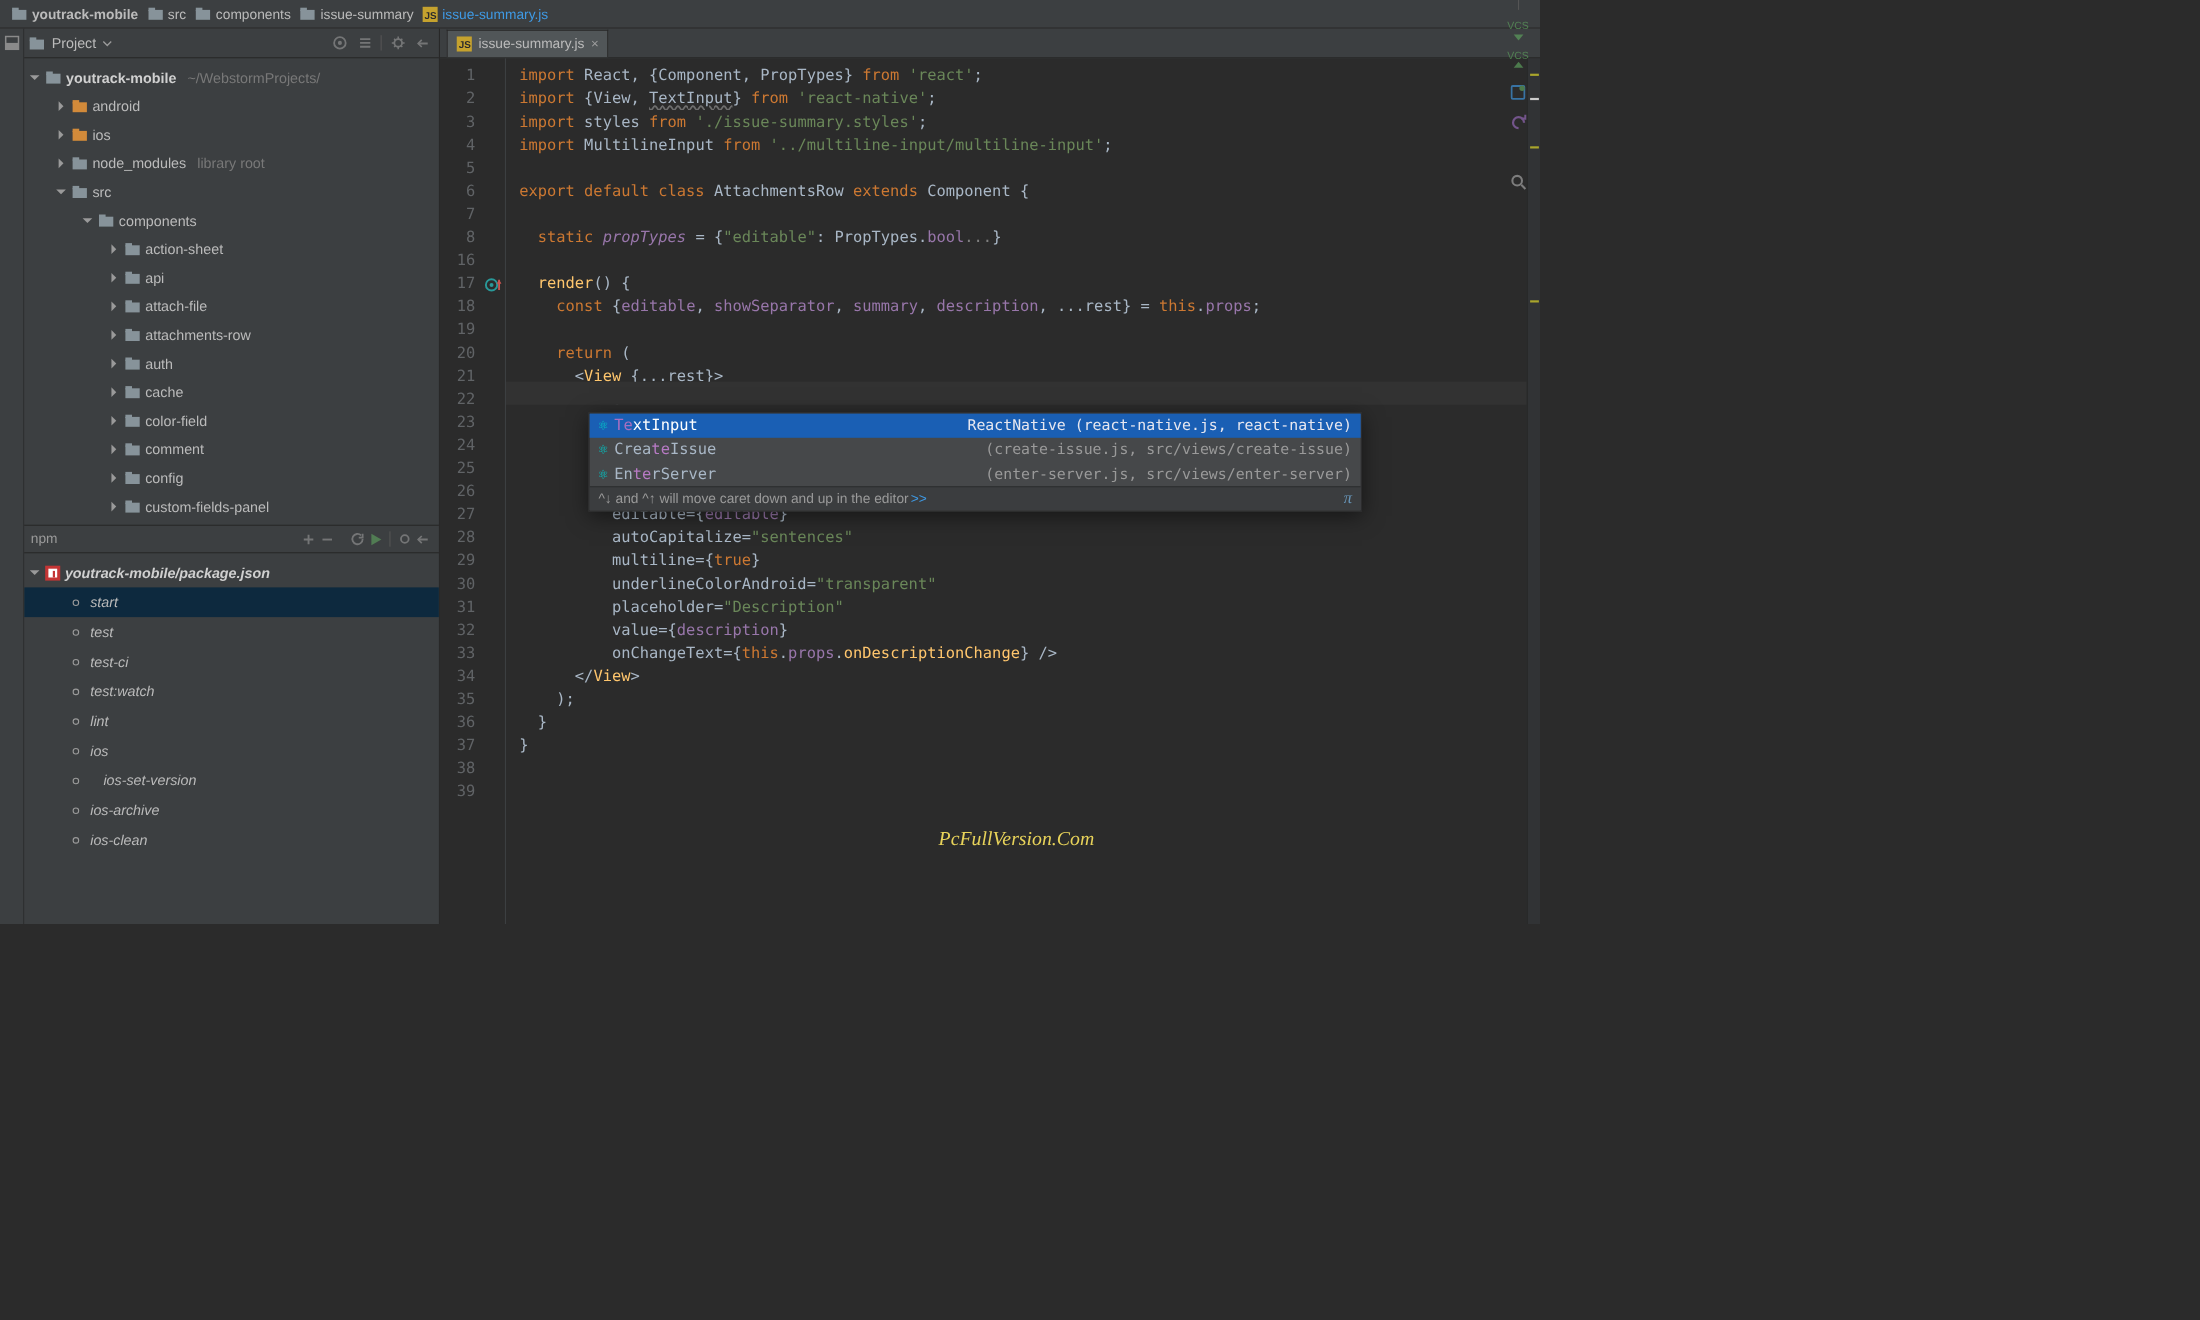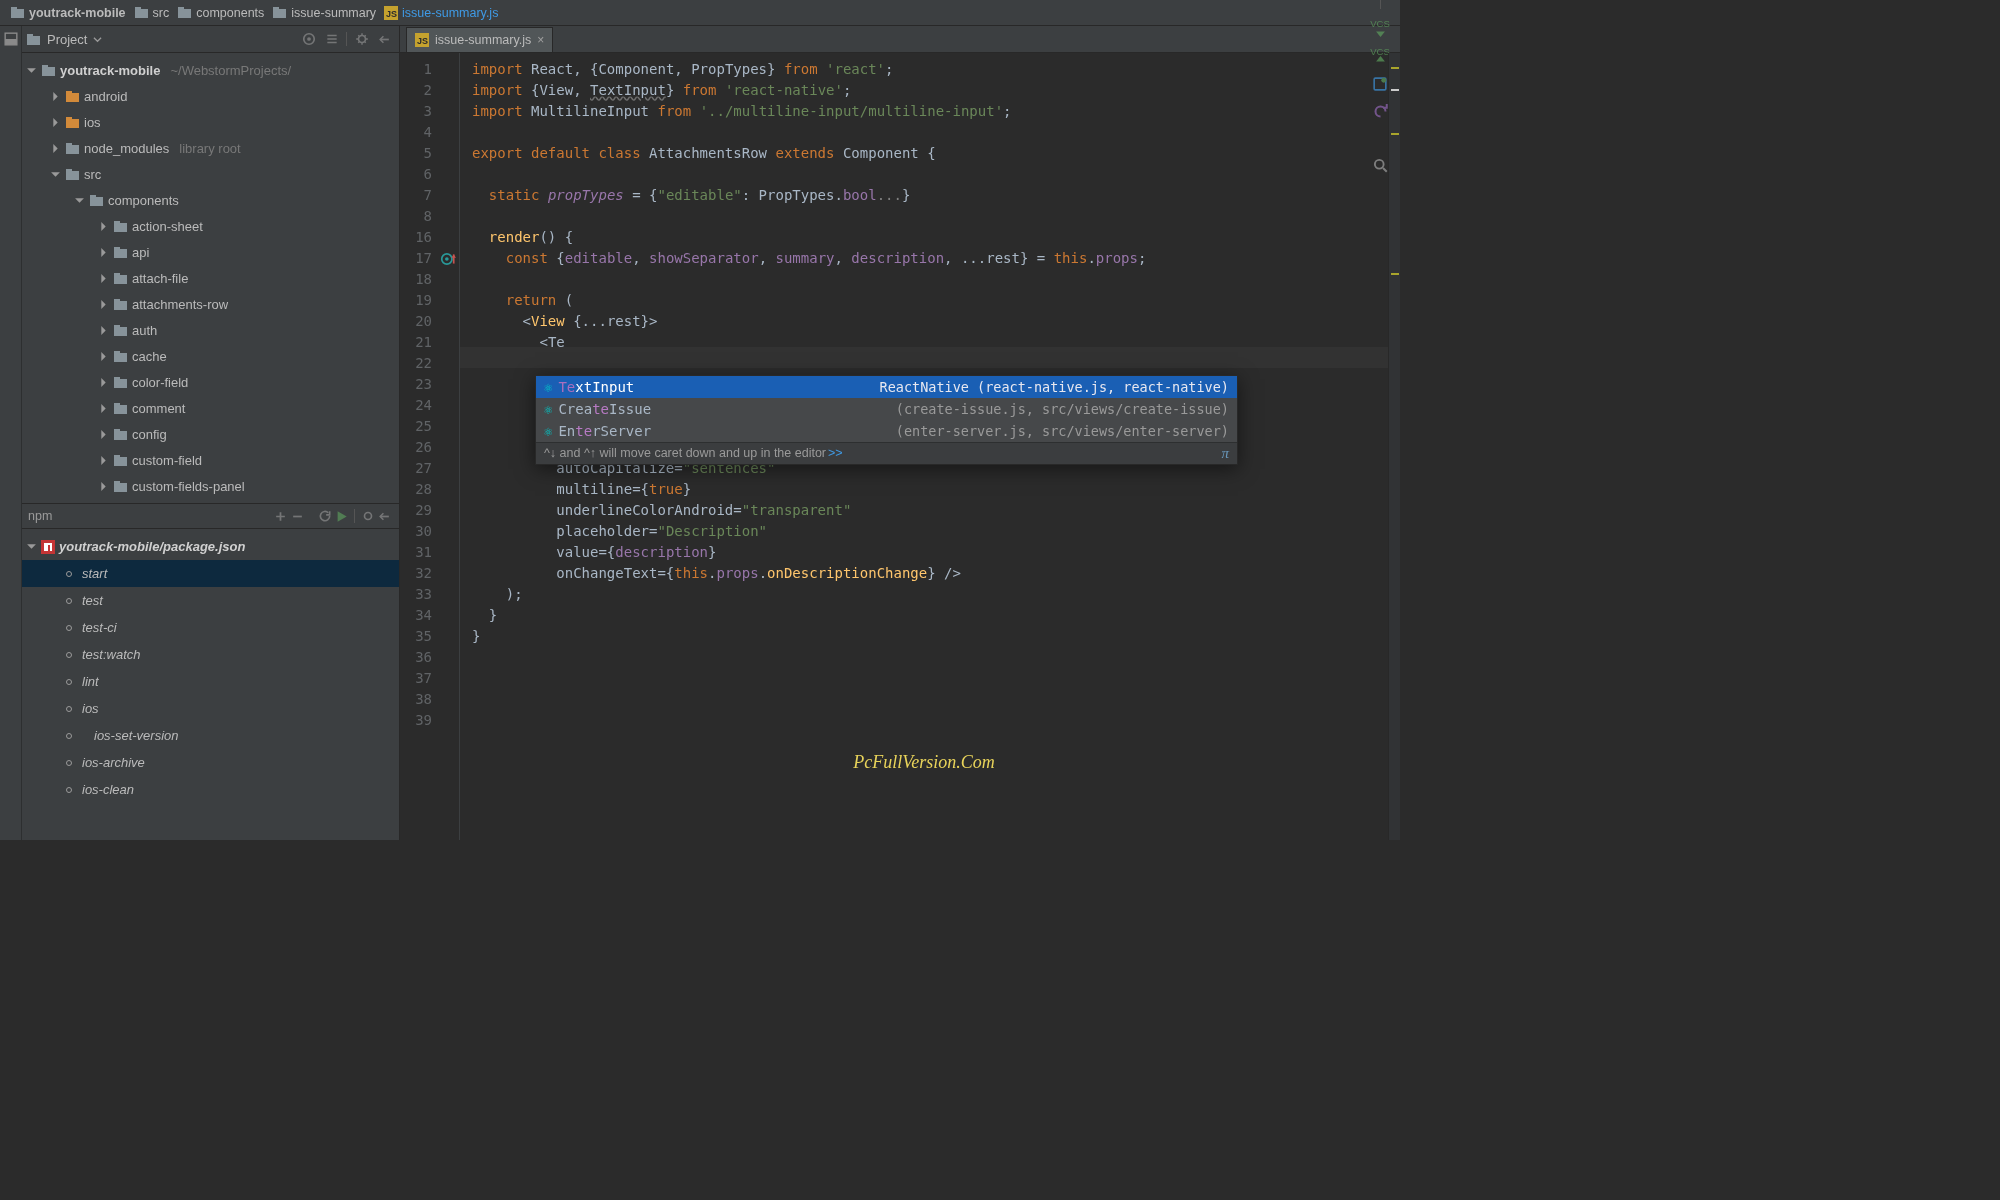--- a/index.html
+++ b/index.html
@@ -415,30 +415,20 @@
           </div>
           <div class="tree-row" style="padding-left: 76px;">
             <svg class="tw" viewBox="0 0 10 10">
               <path d="M3 1l4 4-4 4z" fill="#9a9a9a"></path>
             </svg>
             <svg class="fico" viewBox="0 0 15 13">
               <rect x="1" y="3" width="13" height="9" class="f-grey"></rect>
               <rect x="1" y="1" width="6" height="3" class="f-grey"></rect>
             </svg>
             <span class="tree-label">config</span>
-          </div>
-          <div class="tree-row" style="padding-left: 76px;">
-            <svg class="tw" viewBox="0 0 10 10">
-              <path d="M3 1l4 4-4 4z" fill="#9a9a9a"></path>
-            </svg>
-            <svg class="fico" viewBox="0 0 15 13">
-              <rect x="1" y="3" width="13" height="9" class="f-grey"></rect>
-              <rect x="1" y="1" width="6" height="3" class="f-grey"></rect>
-            </svg>
-            <span class="tree-label">custom-field</span>
           </div>
           <div class="tree-row" style="padding-left: 76px;">
             <svg class="tw" viewBox="0 0 10 10">
               <path d="M3 1l4 4-4 4z" fill="#9a9a9a"></path>
             </svg>
             <svg class="fico" viewBox="0 0 15 13">
               <rect x="1" y="3" width="13" height="9" class="f-grey"></rect>
               <rect x="1" y="1" width="6" height="3" class="f-grey"></rect>
             </svg>
             <span class="tree-label">custom-fields-panel</span>
@@ -627,20 +617,21 @@
           <div class="codeline"></div>
           <div class="codeline"></div>
           <div class="codeline"></div>
           <div class="codeline"></div>
         </div>
       <div id="codesurf">
         <div class="cur-line-bg" style="top:calc(21px*14)"></div>
         <div id="codelines">
             <div class="codeline"><span class="k-or">import</span> <span class="k-gy">React, {Component, PropTypes}</span> <span class="k-or">from</span> <span class="k-gr">'react'</span><span class="k-gy">;</span></div>
             <div class="codeline"><span class="k-or">import</span> <span class="k-gy">{View, <span style="text-decoration: underline wavy #6e6e6e">TextInput</span>}</span> <span class="k-or">from</span> <span class="k-gr">'react-native'</span><span class="k-gy">;</span></div>
+            <div class="codeline"><span class="k-or">import</span> <span class="k-gy">styles</span> <span class="k-or">from</span> <span class="k-gr">'./issue-summary.styles'</span><span class="k-gy">;</span></div>
             <div class="codeline"><span class="k-or">import</span> <span class="k-gy">MultilineInput</span> <span class="k-or">from</span> <span class="k-gr">'../multiline-input/multiline-input'</span><span class="k-gy">;</span></div>
             <div class="codeline"></div>
             <div class="codeline"><span class="k-or">export default class</span> <span class="k-gy">AttachmentsRow</span> <span class="k-or">extends</span> <span class="k-gy">Component {</span></div>
             <div class="codeline"></div>
             <div class="codeline">  <span class="k-or">static</span> <span class="k-pu">propTypes</span> <span class="k-gy">= {</span><span class="k-gr">"editable"</span><span class="k-gy">: PropTypes.</span><span class="k-pu2">bool</span><span class="k-dm">...</span><span class="k-gy">}</span></div>
             <div class="codeline"></div>
             <div class="codeline">  <span class="k-ye">render</span><span class="k-gy">() {</span></div>
             <div class="codeline">    <span class="k-or">const</span> <span class="k-gy">{</span><span class="k-pu2">editable</span><span class="k-gy">, </span><span class="k-pu2">showSeparator</span><span class="k-gy">, </span><span class="k-pu2">summary</span><span class="k-gy">, </span><span class="k-pu2">description</span><span class="k-gy">, ...rest} = </span><span class="k-or">this</span><span class="k-gy">.</span><span class="k-pu2">props</span><span class="k-gy">;</span></div>
             <div class="codeline"></div>
             <div class="codeline">    <span class="k-or">return</span> <span class="k-gy">(</span></div>
@@ -650,20 +641,21 @@
             <div class="codeline"></div>
             <div class="codeline"></div>
             <div class="codeline"></div>
             <div class="codeline">          <span class="k-gy">editable={</span><span class="k-pu2">editable</span><span class="k-gy">}</span></div>
             <div class="codeline">          <span class="k-gy">autoCapitalize=</span><span class="k-gr">"sentences"</span></div>
             <div class="codeline">          <span class="k-gy">multiline={</span><span class="k-or">true</span><span class="k-gy">}</span></div>
             <div class="codeline">          <span class="k-gy">underlineColorAndroid=</span><span class="k-gr">"transparent"</span></div>
             <div class="codeline">          <span class="k-gy">placeholder=</span><span class="k-gr">"Description"</span></div>
             <div class="codeline">          <span class="k-gy">value={</span><span class="k-pu2">description</span><span class="k-gy">}</span></div>
             <div class="codeline">          <span class="k-gy">onChangeText={</span><span class="k-or">this</span><span class="k-gy">.</span><span class="k-pu2">props</span><span class="k-gy">.</span><span class="k-ye">onDescriptionChange</span><span class="k-gy">} /&gt;</span></div>
+            <div class="codeline">      <span class="k-gy">&lt;/</span><span class="k-ye">View</span><span class="k-gy">&gt;</span></div>
             <div class="codeline">    <span class="k-gy">);</span></div>
             <div class="codeline">  <span class="k-gy">}</span></div>
             <div class="codeline"><span class="k-gy">}</span></div>
             <div class="codeline"></div>
           </div>
 
         <div id="popup">
           <div id="pop-items">
               <div class="pop-row sel">
                 <span class="pop-ic">⚛</span>

